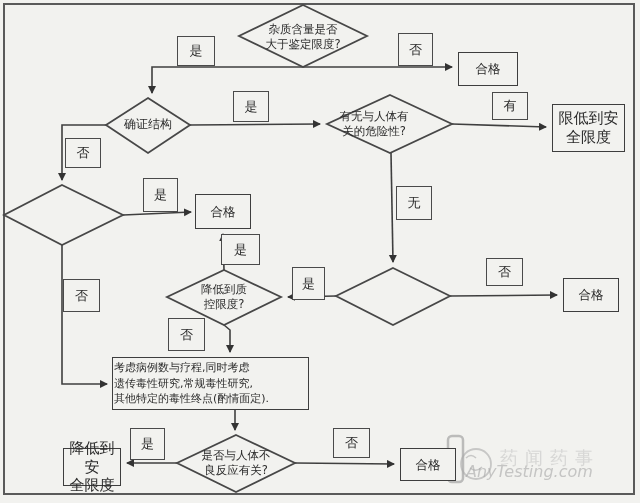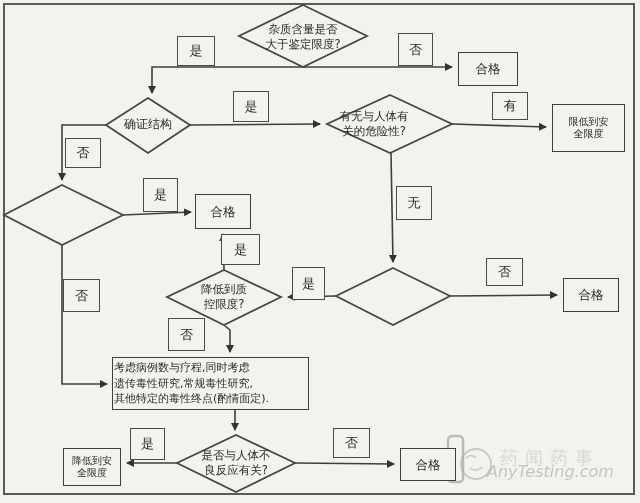--- a/index.html
+++ b/index.html
@@ -14,21 +14,21 @@
     position:absolute;border:1.5px solid #4a4a4a;background:#f2f2ef;
     display:flex;align-items:center;justify-content:center;
     font-size:13px;color:#2b2b2b;box-sizing:border-box;
   }
   .pbox{
     position:absolute;border:1.7px solid #3e3e3e;background:#f2f2ef;
     display:flex;align-items:center;justify-content:center;
     font-size:12.5px;color:#2b2b2b;white-space:pre-line;text-align:center;
     line-height:1.25;box-sizing:border-box;
   }
-  .pbox.small-text{font-size:10px;}
+  .pbox.small-text{font-size:15px;}
   .pbox.consider{font-size:11px;text-align:left;justify-content:flex-start;
     padding:3px 1px;line-height:1.4;}
   .dtext{
     position:absolute;font-size:11.5px;color:#2b2b2b;white-space:pre-line;
     text-align:center;line-height:1.3;display:flex;align-items:center;
     justify-content:center;pointer-events:none;
   }
   .wm-main{
     position:absolute;left:486px;top:426px;width:150px;
     font-size:30px;font-weight:bold;letter-spacing:1px;
@@ -36,21 +36,20 @@
   }
   .wm-ghost{
     position:absolute;left:500px;top:446px;
     font-size:18px;letter-spacing:7px;color:rgba(190,190,190,0.5);
     white-space:nowrap;
   }
   .wm-url{
     position:absolute;left:466px;top:462px;
     font-size:16px;font-style:italic;color:rgba(172,172,172,0.65);
     white-space:nowrap;
-    padding-left:21px;
   }
 </style>
 </head>
 <body>
 
 <div class="stage">
 
   <div class="wm-ghost">药闻药事</div>
   <div class="wm-url">AnyTesting.com</div>
   <svg class="layer" width="640" height="503">

